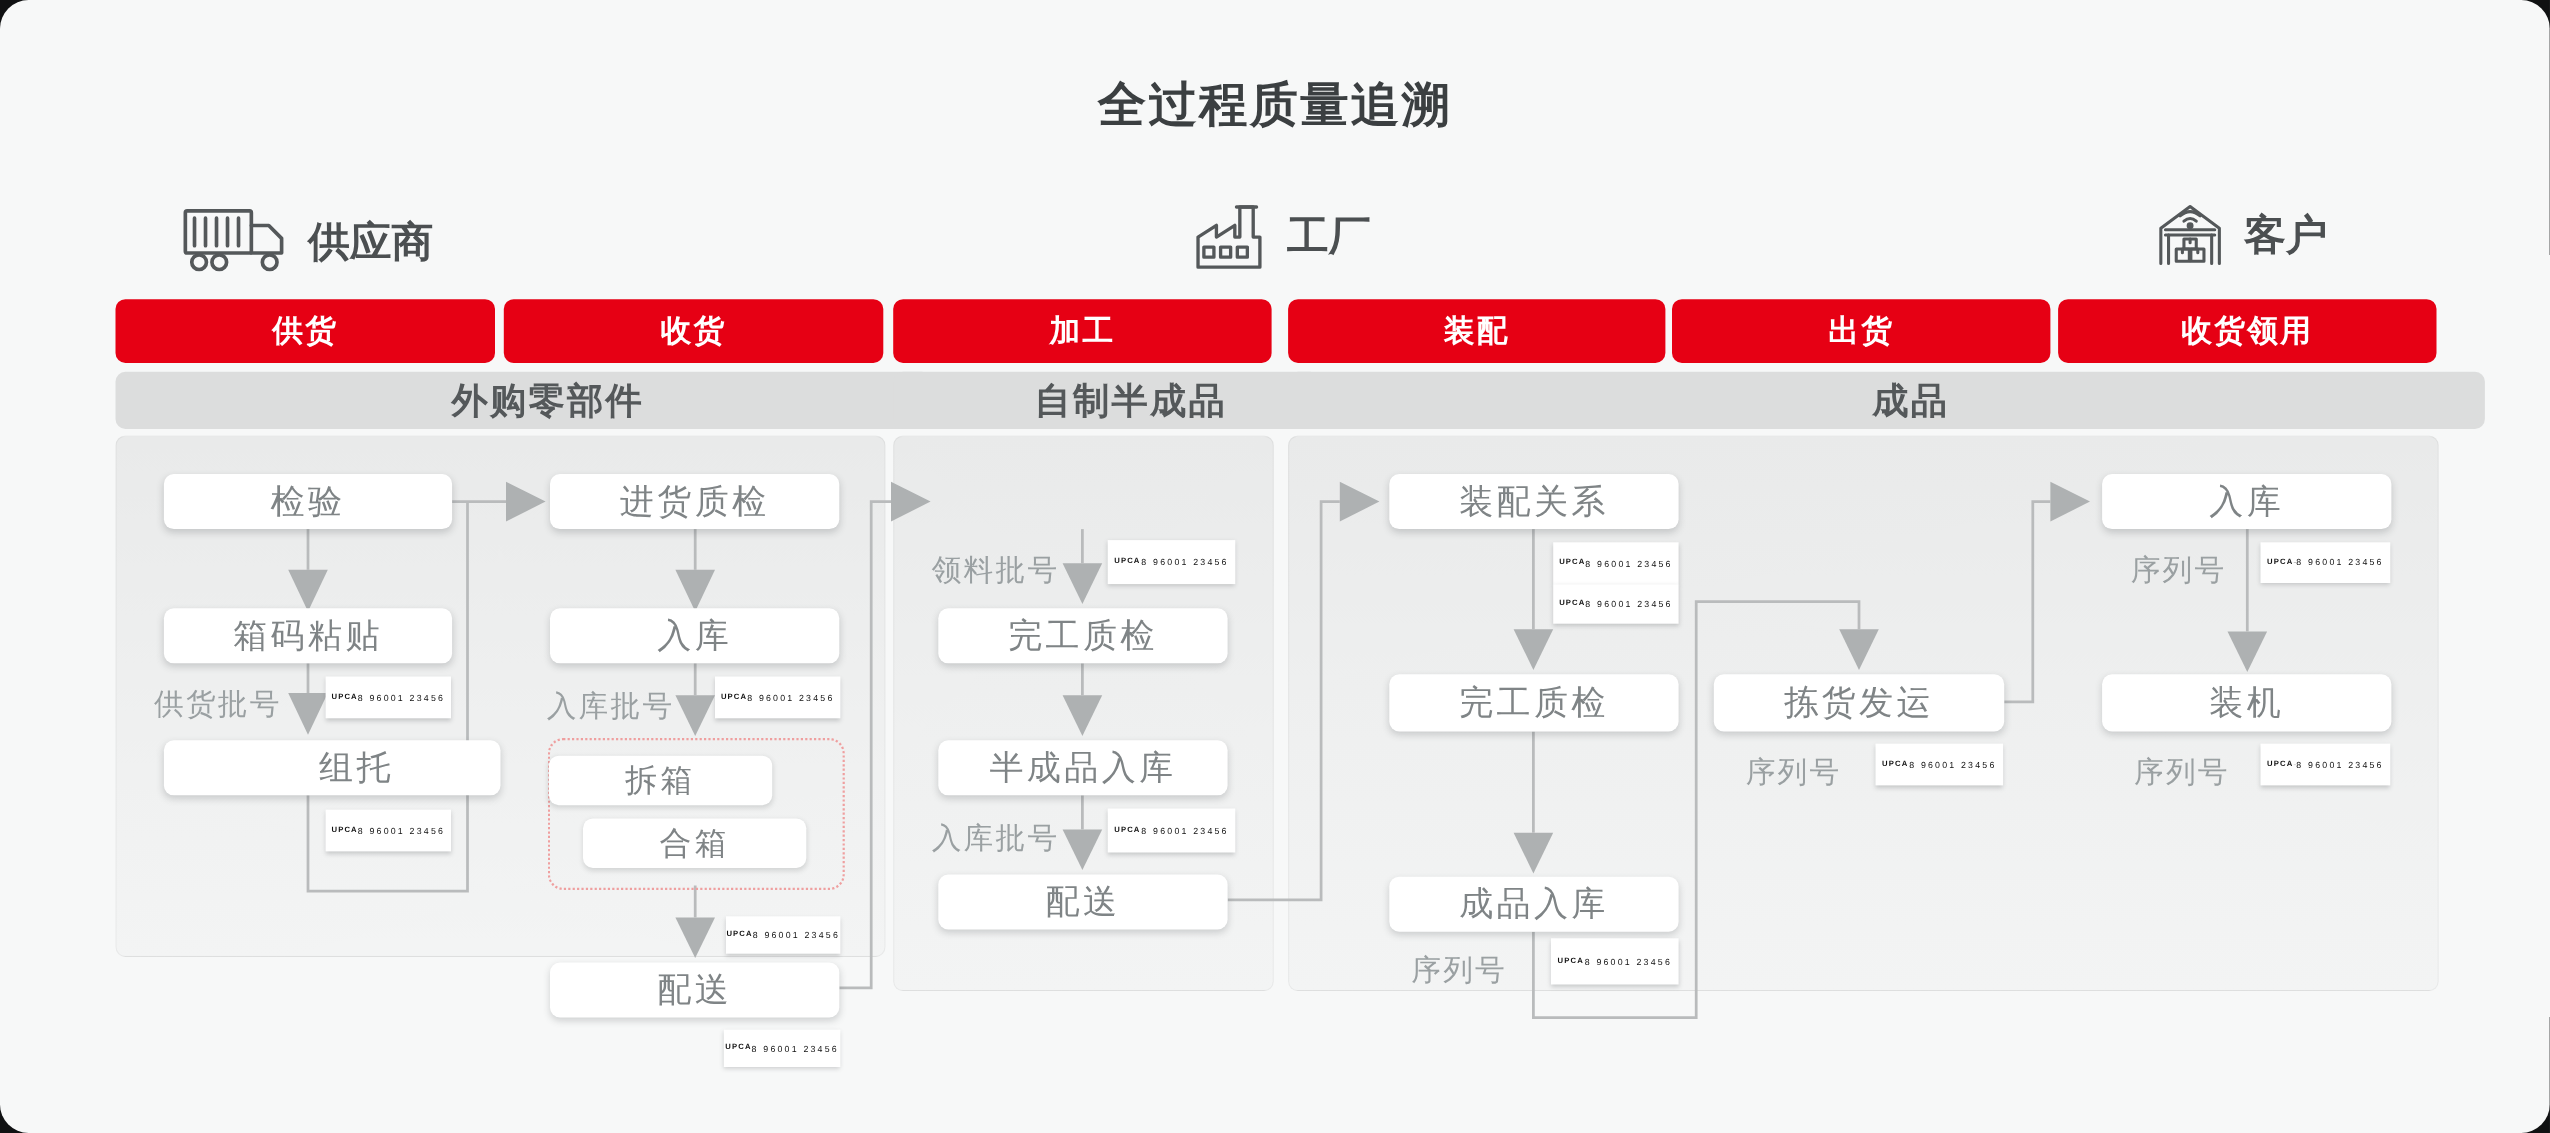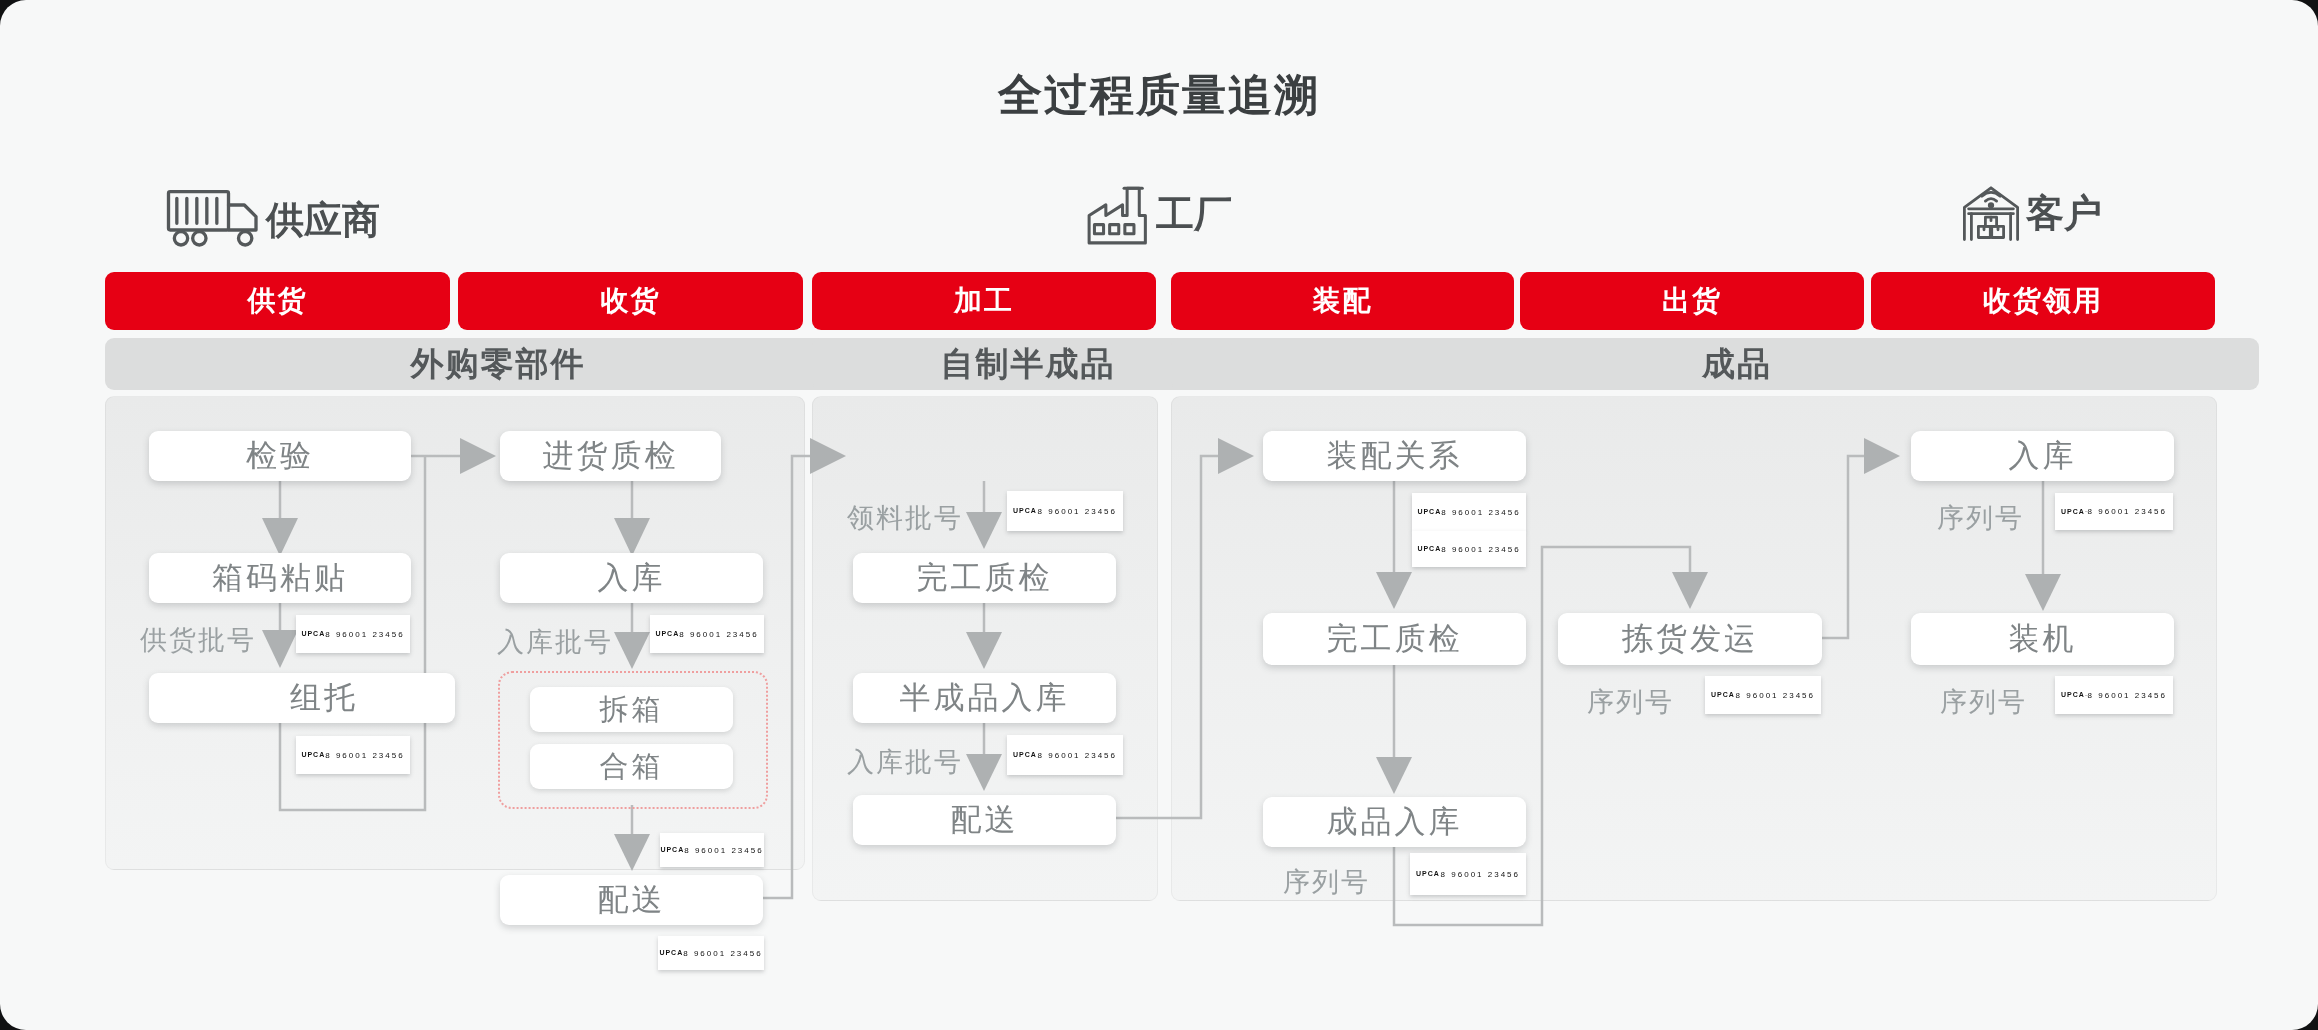--- a/index.html
+++ b/index.html
@@ -7,21 +7,21 @@
     position:relative;width:2318px;height:1030px;overflow:hidden;
     background:#f7f8f8;border-radius:26px;
     font-family:"Liberation Sans","DejaVu Sans",sans-serif;
   }
   
   .page-title{
     position:absolute;left:0;top:66px;width:100%;text-align:center;
     font-size:44px;font-weight:bold;color:#3b3f41;letter-spacing:2px;
   }
   
-  .entity{position:absolute;display:flex;align-items:center;color:#4b4f51;}
+  .entity{position:absolute;display:flex;align-items:center;gap:14px;color:#4b4f51;}
   .entity .ent-label{font-size:38px;font-weight:bold;}
   .entity svg{stroke:#54585a;fill:none;stroke-width:4;stroke-linejoin:round;stroke-linecap:round;}
   
   .stage{
     position:absolute;top:272px;height:58px;border-radius:9px;
     display:flex;align-items:center;justify-content:center;
     color:#ffffff;font-size:28px;font-weight:bold;letter-spacing:2px;
   }
   
   .section-head{
@@ -227,21 +227,21 @@
         <rect x="77.4" y="0" width="1" height="19" fill="#141414"></rect>
         <rect x="80.4" y="0" width="2" height="19" fill="#141414"></rect>
         <rect x="83.80000000000001" y="0" width="1" height="19" fill="#141414"></rect>
         <rect x="86.20000000000002" y="0" width="1" height="19" fill="#141414"></rect>
         <rect x="89.20000000000002" y="0" width="2" height="22" fill="#141414"></rect>
         <rect x="92.60000000000002" y="0" width="1" height="22" fill="#141414"></rect>
       </svg>
       <div class="bc-dig">8 96001 23456</div>
   </div>
 
-  <div class="node" style="left:500px;top:431px;width:221px;height:50px;">进货质检</div>
+  <div class="node" style="left:500px;top:431px;width:263px;height:50px;">进货质检</div>
   <div class="node" style="left:500px;top:553px;width:263px;height:50px;">入库</div>
   <div class="sub-label" style="left:497px;top:624px;">入库批号</div>
   <div class="barcode" style="left:650px;top:615px;width:114px;height:38px;">
     <div class="bc-cap">UPCA</div>
       <svg class="bc-bars" viewBox="0 0 100 22" preserveAspectRatio="none">
         <rect x="2" y="0" width="2" height="22" fill="#141414"></rect>
         <rect x="6" y="0" width="1" height="22" fill="#141414"></rect>
         <rect x="8.4" y="0" width="1" height="19" fill="#141414"></rect>
         <rect x="10.8" y="0" width="2" height="19" fill="#141414"></rect>
         <rect x="14.8" y="0" width="1" height="19" fill="#141414"></rect>
@@ -267,21 +267,21 @@
         <rect x="77.4" y="0" width="1" height="19" fill="#141414"></rect>
         <rect x="80.4" y="0" width="2" height="19" fill="#141414"></rect>
         <rect x="83.80000000000001" y="0" width="1" height="19" fill="#141414"></rect>
         <rect x="86.20000000000002" y="0" width="1" height="19" fill="#141414"></rect>
         <rect x="89.20000000000002" y="0" width="2" height="22" fill="#141414"></rect>
         <rect x="92.60000000000002" y="0" width="1" height="22" fill="#141414"></rect>
       </svg>
       <div class="bc-dig">8 96001 23456</div>
   </div>
   <div class="dashed-group" style="left:498px;top:671px;width:266px;height:134px;"></div>
-  <div class="node small" style="left:530px;top:687px;width:203px;height:45px;">拆箱</div>
+  <div class="node small" style="left:499px;top:687px;width:203px;height:45px;">拆箱</div>
   <div class="node small" style="left:530px;top:744px;width:203px;height:45px;">合箱</div>
   <div class="barcode" style="left:660px;top:833px;width:104px;height:34px;">
     <div class="bc-cap">UPCA</div>
       <svg class="bc-bars" viewBox="0 0 100 22" preserveAspectRatio="none">
         <rect x="2" y="0" width="2" height="22" fill="#141414"></rect>
         <rect x="6" y="0" width="1" height="22" fill="#141414"></rect>
         <rect x="8.4" y="0" width="1" height="19" fill="#141414"></rect>
         <rect x="10.8" y="0" width="2" height="19" fill="#141414"></rect>
         <rect x="14.8" y="0" width="1" height="19" fill="#141414"></rect>
         <rect x="17.2" y="0" width="3" height="19" fill="#141414"></rect>

